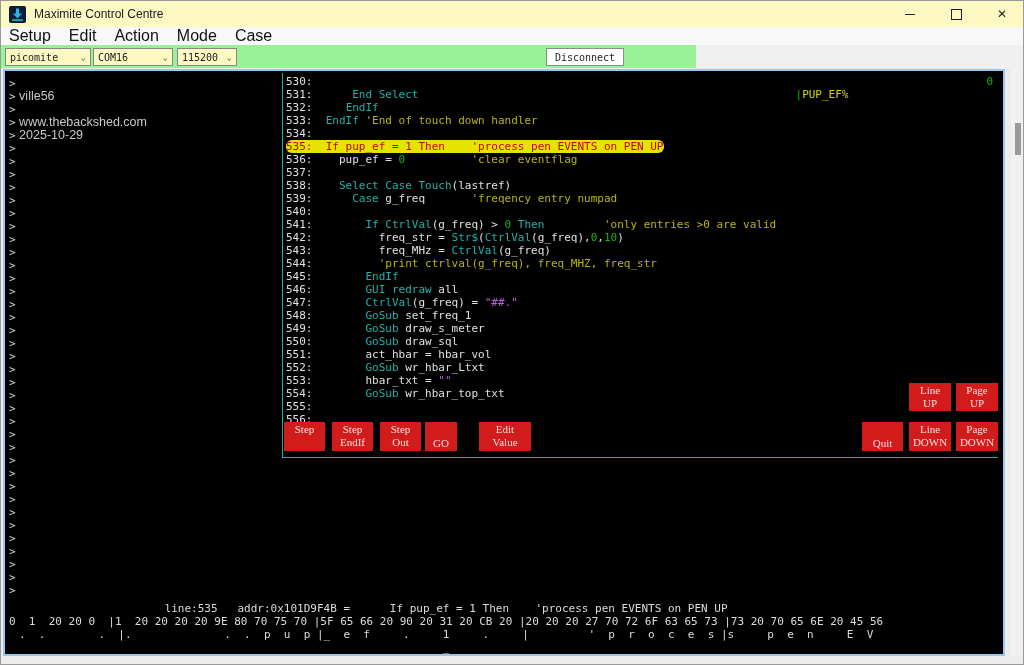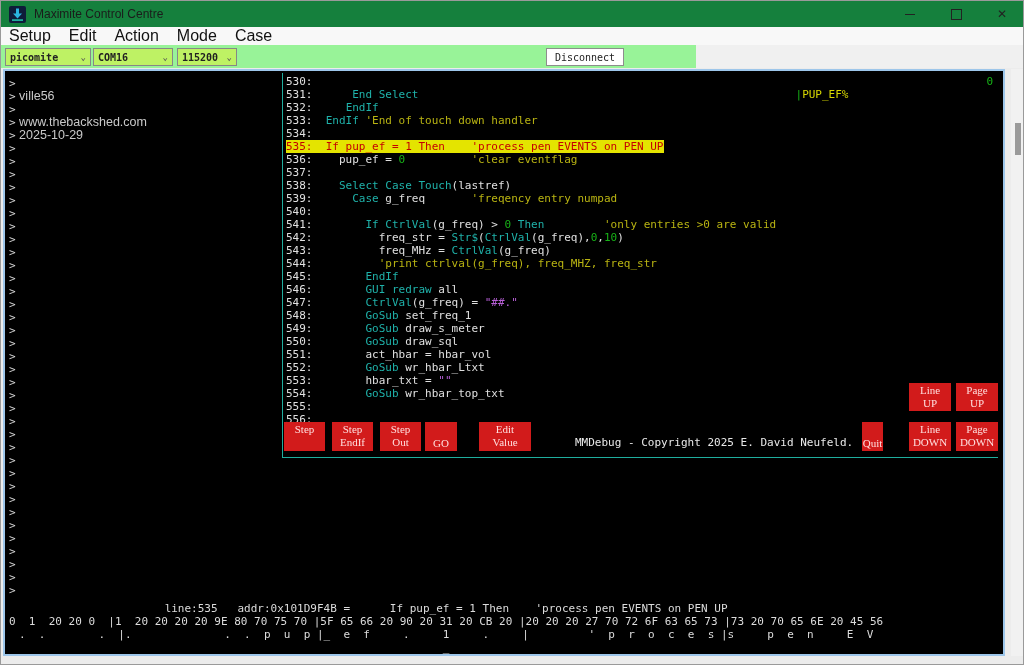--- a/index.html
+++ b/index.html
@@ -2,53 +2,53 @@
 <html><head>
 <meta charset="utf-8">
 <style>
   html,body{margin:0;padding:0;}
   body{
     width:1024px;height:665px;position:relative;overflow:hidden;
     background:#ececec;font-family:"Liberation Sans",sans-serif;
     border:1px solid #9a9a9a;box-sizing:border-box;
   }
   
-  .titlebar{position:absolute;left:0;top:0;width:1024px;height:26px;background:#15803d;display:flex;align-items:center;}
+  .titlebar{position:absolute;left:0;top:0;width:1024px;height:26px;background:#fef9c3;display:flex;align-items:center;}
   .app-icon{margin-left:8px;width:17px;height:17px;flex:0 0 auto;}
   .title-text{margin-left:8px;font-size:12px;color:#1b1b1b;}
   .win-controls{position:absolute;right:0;top:0;height:26px;display:flex;}
   .win-btn{width:46px;height:26px;display:flex;align-items:center;justify-content:center;color:#222;font-size:12px;}
   .max-glyph{width:9px;height:9px;border:1px solid #222;display:inline-block;}
   .min-glyph{width:10px;height:1px;background:#222;display:inline-block;}
   
   .menubar{position:absolute;left:0;top:26px;width:1024px;height:18px;background:#f8f8f8;display:flex;align-items:center;font-size:16px;color:#111;text-align:right;}
   .menu-item{padding:0 10px 0 8px;}
   
   .toolbar{position:absolute;left:0;top:44px;width:1024px;height:23px;background:#f0f0f0;}
   .toolbar-green{position:absolute;left:0;top:0;width:695px;height:23px;background:#98f398;}
-  .combo{position:absolute;top:3px;height:16px;background:#bef264;border:1px solid #878787;
+  .combo{position:absolute;top:3px;height:16px;background:#fef9c3;border:1px solid #878787;
     font-family:"DejaVu Sans Mono",monospace;font-size:10px;color:#222;
-    display:flex;align-items:center;justify-content:space-between;padding:0 4px;box-sizing:content-box;font-weight:bold;}
+    display:flex;align-items:center;justify-content:space-between;padding:0 4px;box-sizing:content-box;}
   .combo .chev{color:#555;font-size:9px;margin-left:6px;}
   .btn-disconnect{position:absolute;left:517px;top:3px;width:78px;height:18px;background:#fff;border:1px solid #8d8d8d;
     font-family:"DejaVu Sans Mono",monospace;font-size:10px;color:#222;display:flex;align-items:center;justify-content:center;box-sizing:border-box;margin-left:28px;}
   
   .terminal{position:absolute;left:2px;top:68px;width:1002px;height:587px;background:#000;
     border:2px solid #9dc6ea;box-sizing:border-box;}
   .mono,.terminal{font-family:"DejaVu Sans Mono",monospace;font-size:11px;line-height:13px;}
   .left-out{position:absolute;left:4px;top:6px;color:#d6d6d6;white-space:pre;}
   .trow{height:13px;}
   .sansout{font-family:"Liberation Sans",sans-serif;font-size:12.5px;color:#c9c9c9;}
   .vbar{position:absolute;left:277px;top:2px;width:1px;height:384px;background:#1fae9e;}
   .hbar{position:absolute;left:277px;top:386px;width:716px;height:1px;background:#1fae9e;}
   .code{position:absolute;left:281px;top:4px;white-space:pre;color:#e0e0e0;}
   .code-line{height:13px;width:max-content;min-width:10px;}
   .lnum{color:#e0e0e0;}
   .c-k{color:#1fb2aa;} .c-c{color:#b9b412;} .c-n{color:#17b317;} .c-s{color:#b75fd6;} .c-t{color:#e0e0e0;}
-  .code-line.hl{background:#e4e400;}
+  .code-line.hl{background:#e4e400;border-radius:6px;}
   .code-line.hl span{color:#c40000;}
   .watch{position:absolute;top:4px;left:764px;white-space:pre;}
   .watch .wbar{color:#17b317;} .watch .wname{color:#d9d900;}
   .watch-val{position:absolute;top:4px;right:10px;color:#17b317;}
   .dbtn{position:absolute;background:#d21b1b;color:#ffdede;font-family:Liberation Serif, serif;
     font-size:11px;line-height:13px;display:flex;flex-direction:column;align-items:center;justify-content:flex-start;
     padding-top:1px;box-sizing:border-box;}
   .dbtn.bottom{justify-content:flex-end;padding-bottom:1px;}
   .copyright{position:absolute;left:570px;top:365px;color:#e8e8e8;white-space:pre;}
   .status{position:absolute;left:4px;top:531px;color:#dcdcdc;white-space:pre;text-align:center;}
@@ -131,22 +131,21 @@
     <span>Step</span>
       <span>Out</span>
   </div>
   <div class="dbtn bottom" style="left:420px;top:351px;width:32px;height:29px;">
     <span>GO</span>
   </div>
   <div class="dbtn" style="left:474px;top:351px;width:52px;height:29px;">
     <span>Edit</span>
       <span>Value</span>
   </div>
-  <div class="copyright">MMDebug - Copyright 2025 E. David Neufeld.</div>
-  <div class="dbtn bottom" style="left:857px;top:351px;width:21px;height:29px;align-items:center;">
+  <div class="dbtn bottom" style="left:857px;top:351px;width:41px;height:29px;align-items:center;">
     <span>Quit</span>
   </div>
   <div class="dbtn" style="left:904px;top:312px;width:42px;height:28px;">
     <span>Line</span>
       <span>UP</span>
   </div>
   <div class="dbtn" style="left:951px;top:312px;width:42px;height:28px;">
     <span>Page</span>
       <span>UP</span>
   </div>

